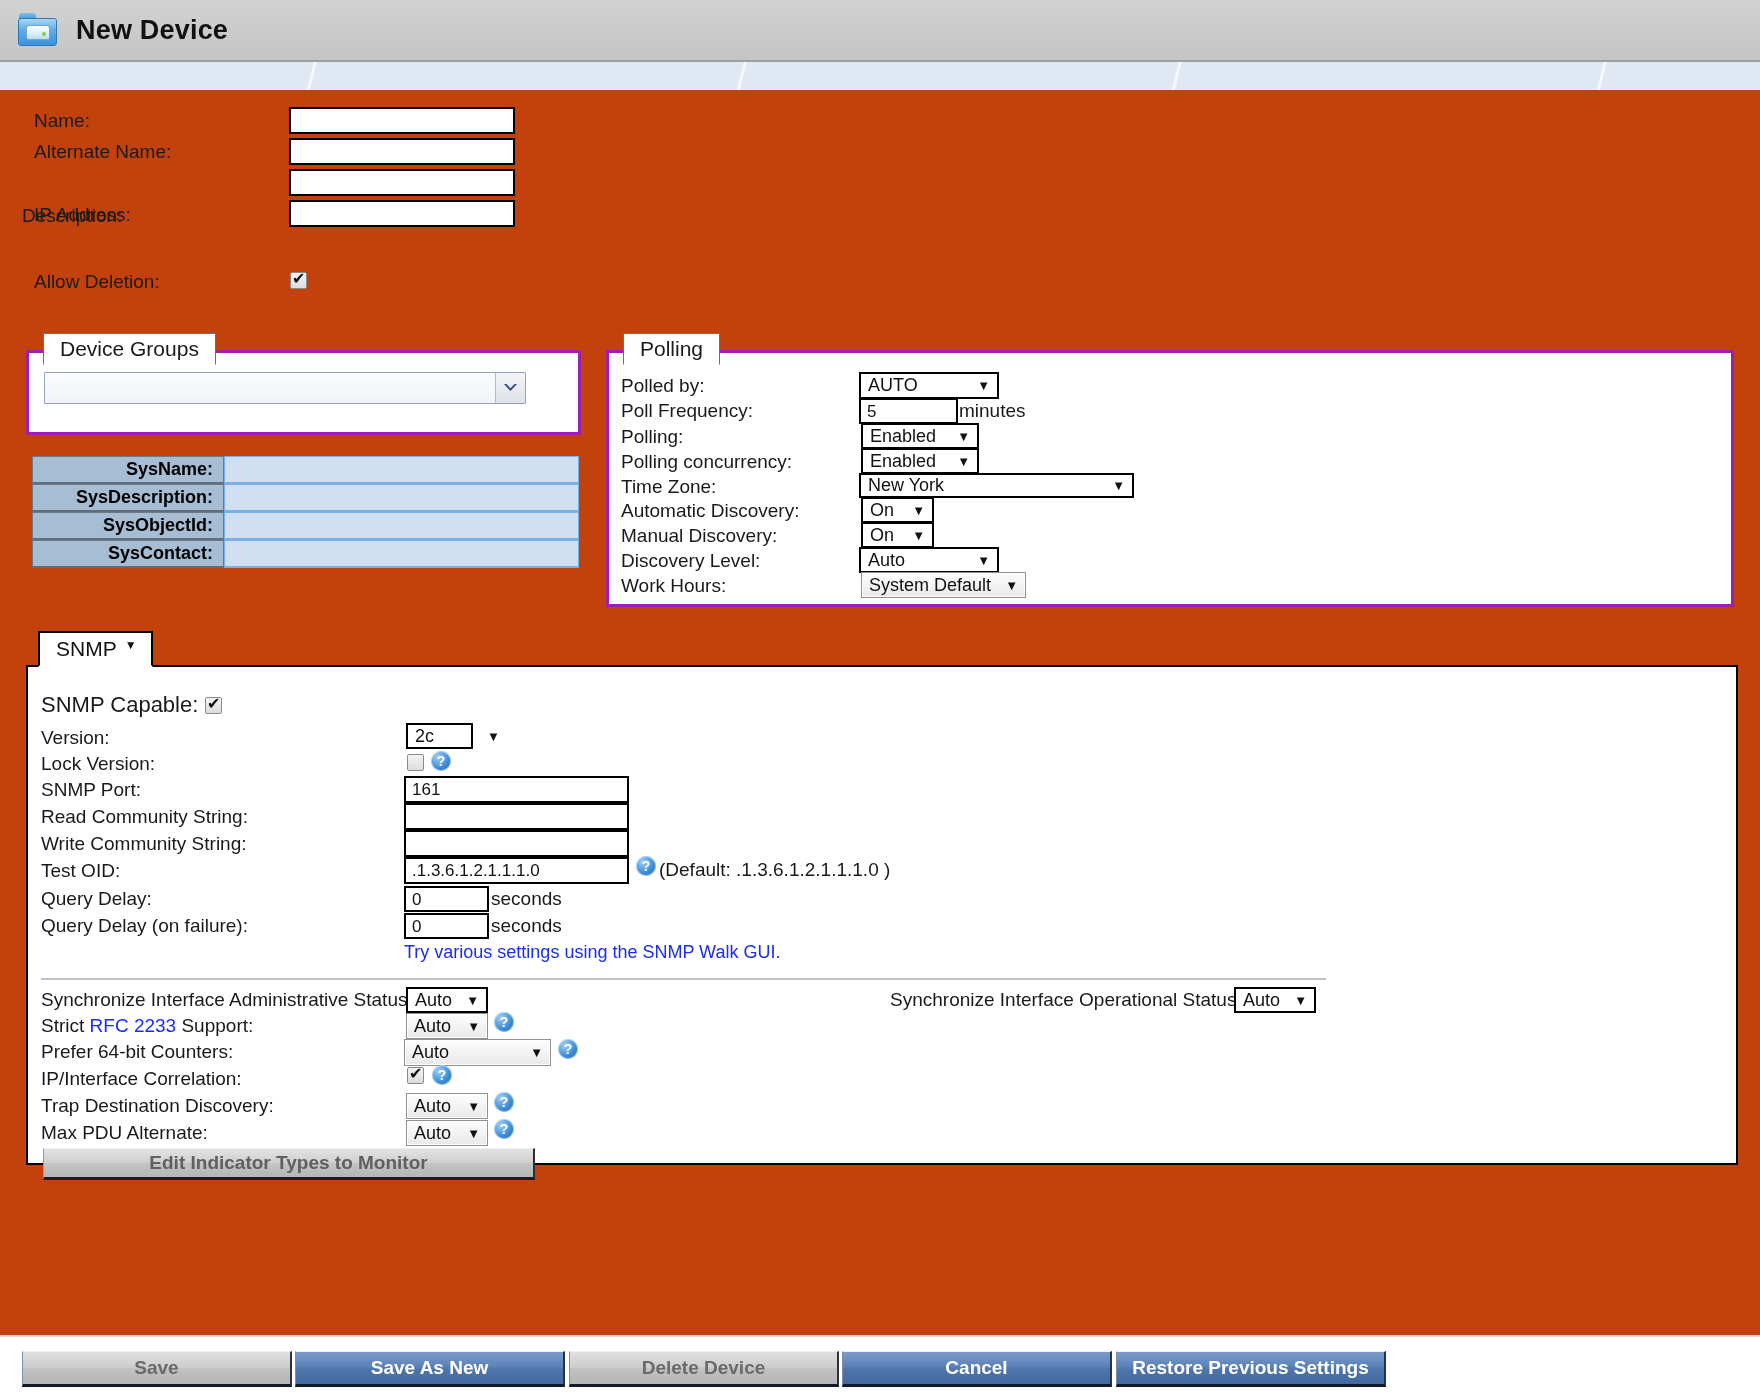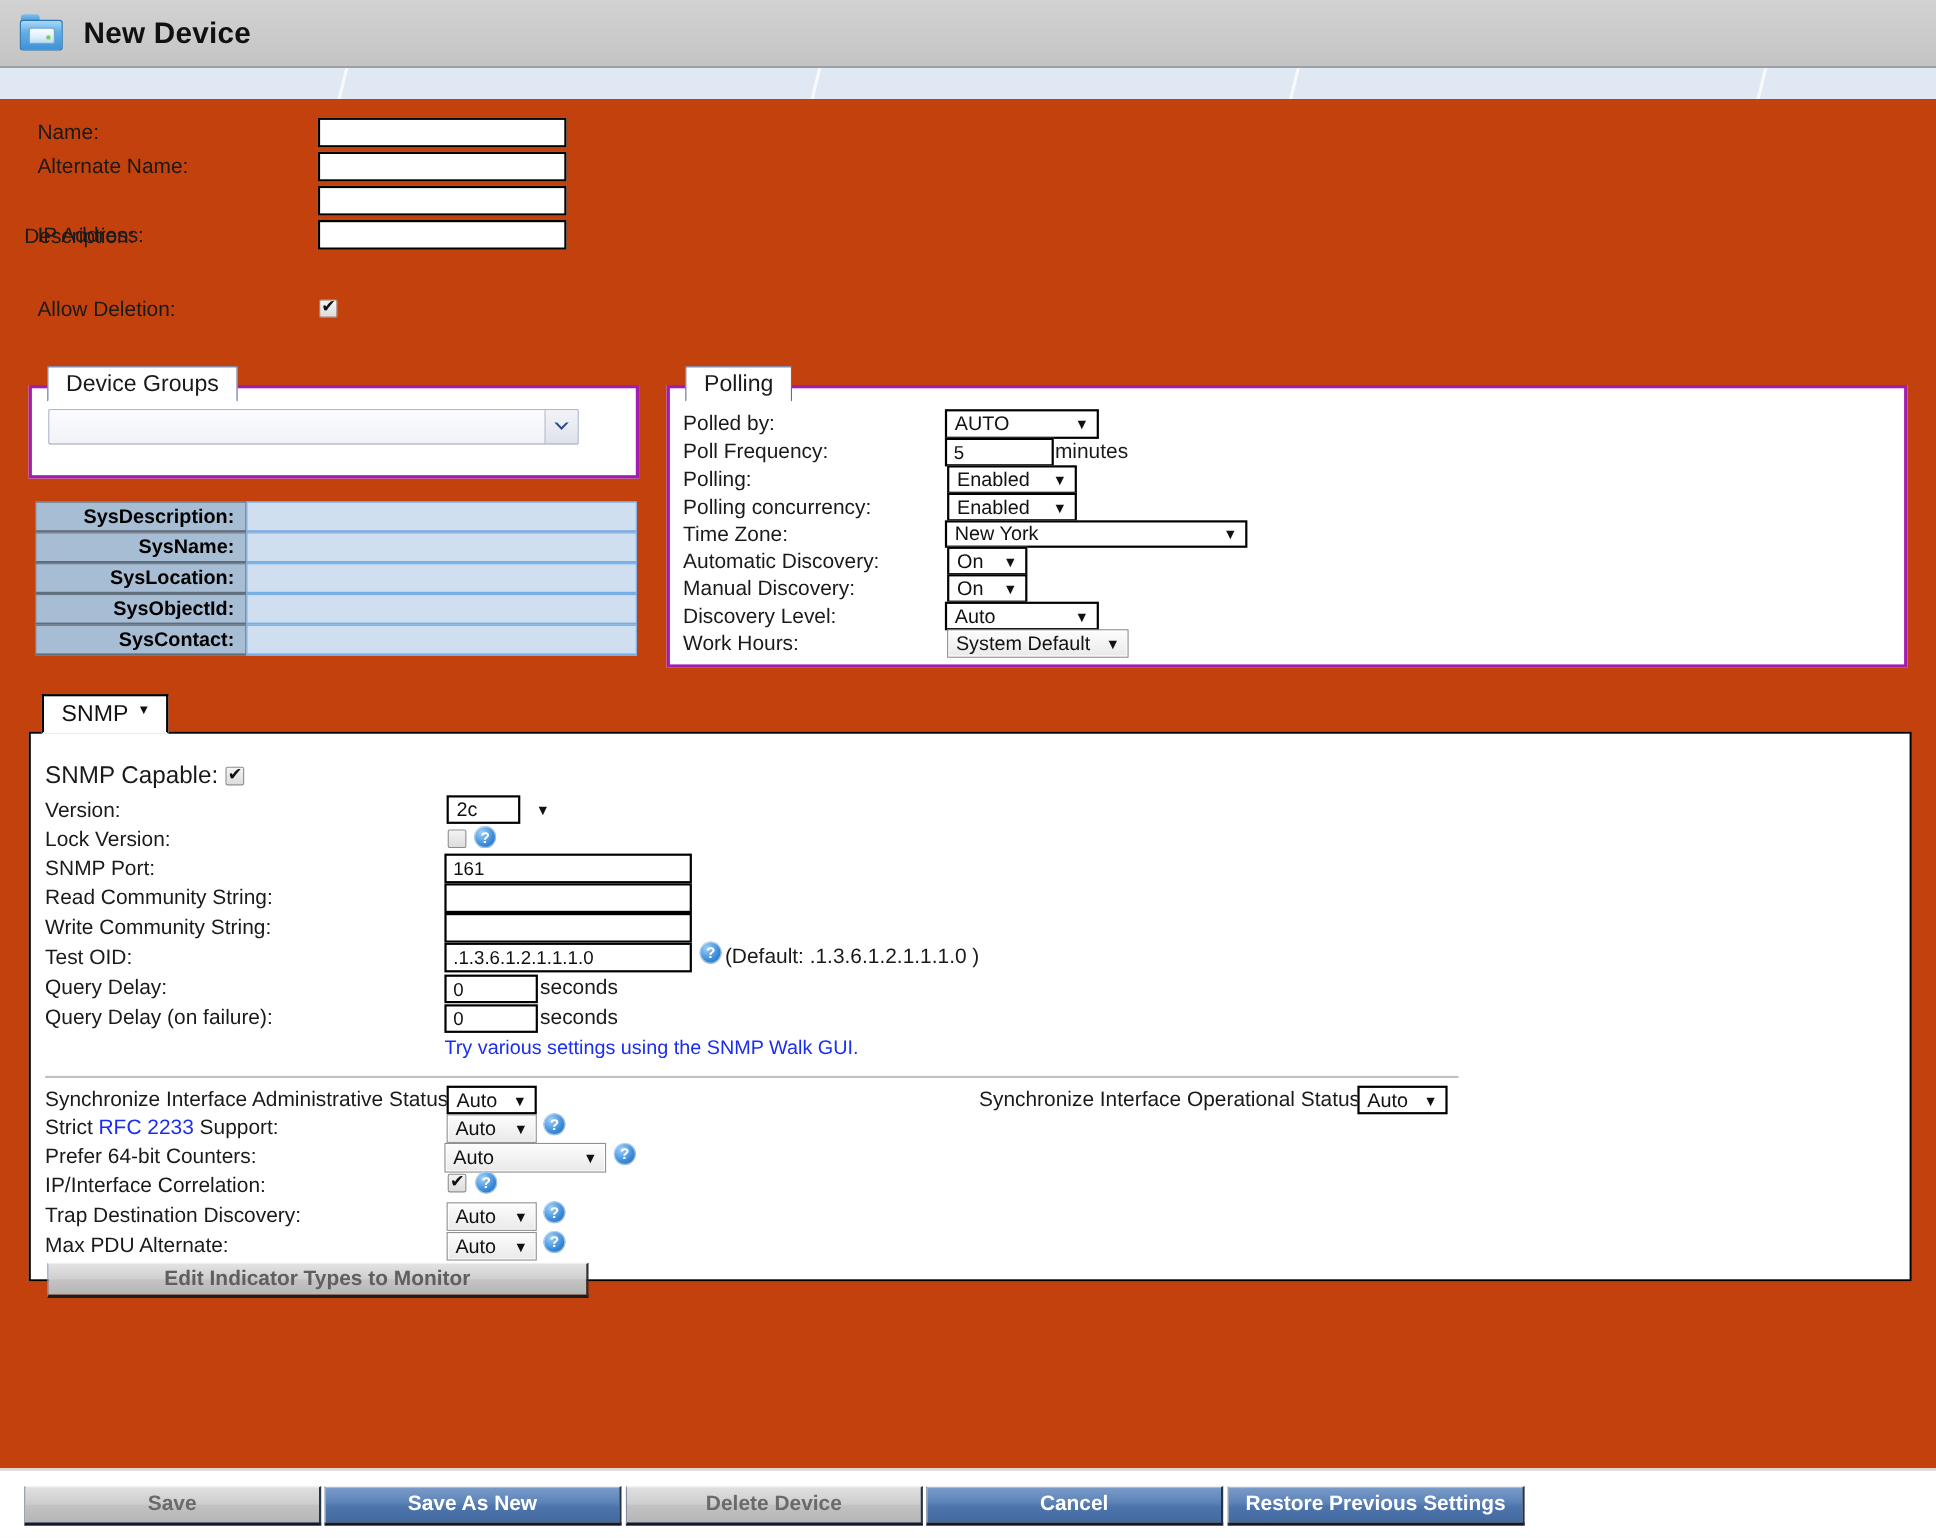--- a/index.html
+++ b/index.html
@@ -326,29 +326,25 @@
           <svg width="15" height="10" viewBox="0 0 15 10" aria-hidden="true">
             <path d="M1 1 L7.5 8 L14 1 L11.5 1 L7.5 5.2 L3.5 1 Z" fill="#2f4a86"></path>
           </svg>
         </div>
       </div>
     </div>
 
     <table class="systable" style="left:32px; top:366px;">
       <tbody>
         <tr>
-          <td class="k">SysDescription:</td>
-          <td class="v"></td>
-        </tr>
-        <tr>
           <td class="k">SysName:</td>
           <td class="v"></td>
         </tr>
         <tr>
-          <td class="k">SysLocation:</td>
+          <td class="k">SysDescription:</td>
           <td class="v"></td>
         </tr>
         <tr>
           <td class="k">SysObjectId:</td>
           <td class="v"></td>
         </tr>
         <tr>
           <td class="k">SysContact:</td>
           <td class="v"></td>
         </tr>

